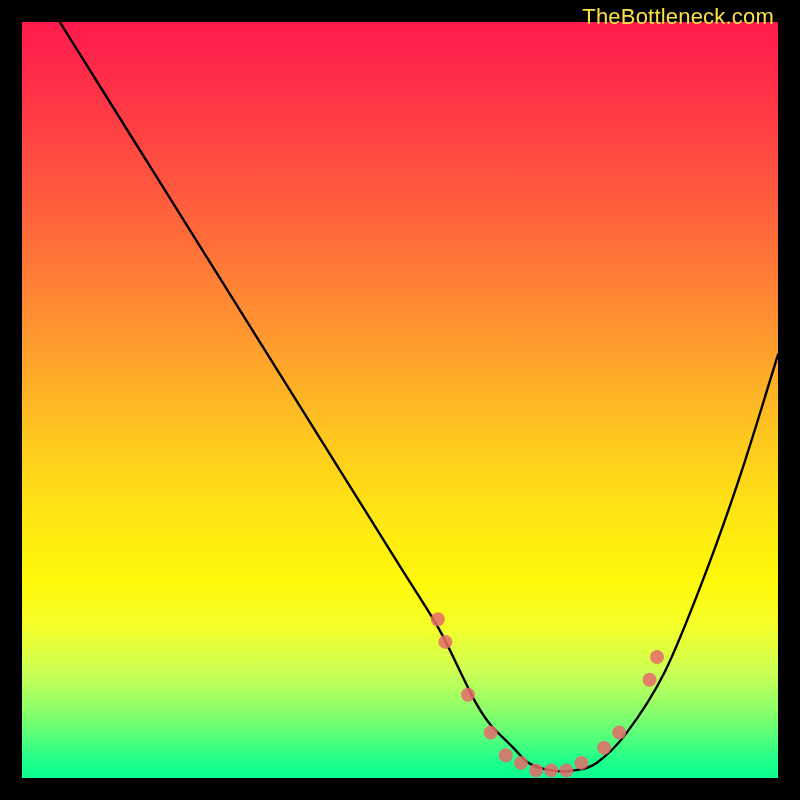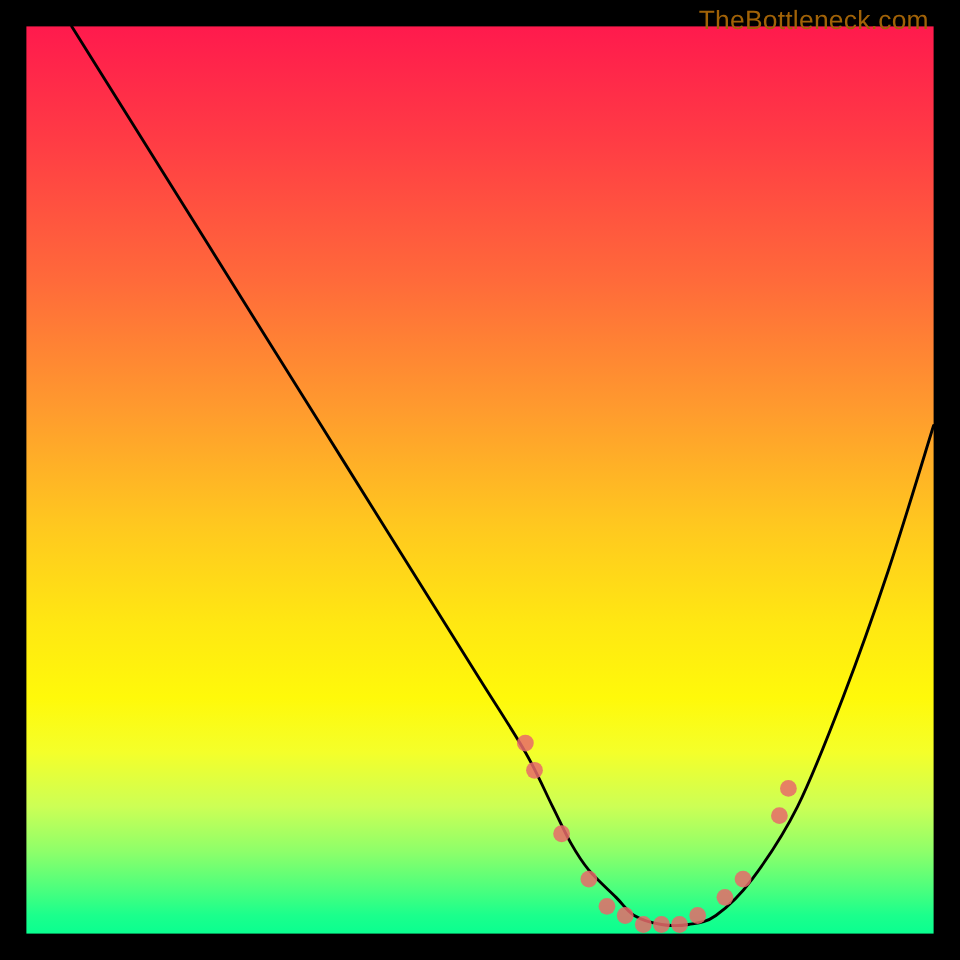--- a/index.html
+++ b/index.html
@@ -40,21 +40,21 @@
       #1bff8c 98%,
       #0aff90 100%
     );
   }
   .watermark {
     position: absolute;
     top: 4px;
     right: 26px;
     font-family: Arial, Helvetica, sans-serif;
     font-size: 22px;
-    color: #a16207;
+    color: #fde047;
     letter-spacing: 0.2px;
     user-select: none;
   }
   svg.curve {
     position: absolute;
     left: 0;
     top: 0;
     width: 756px;
     height: 756px;
     overflow: visible;

